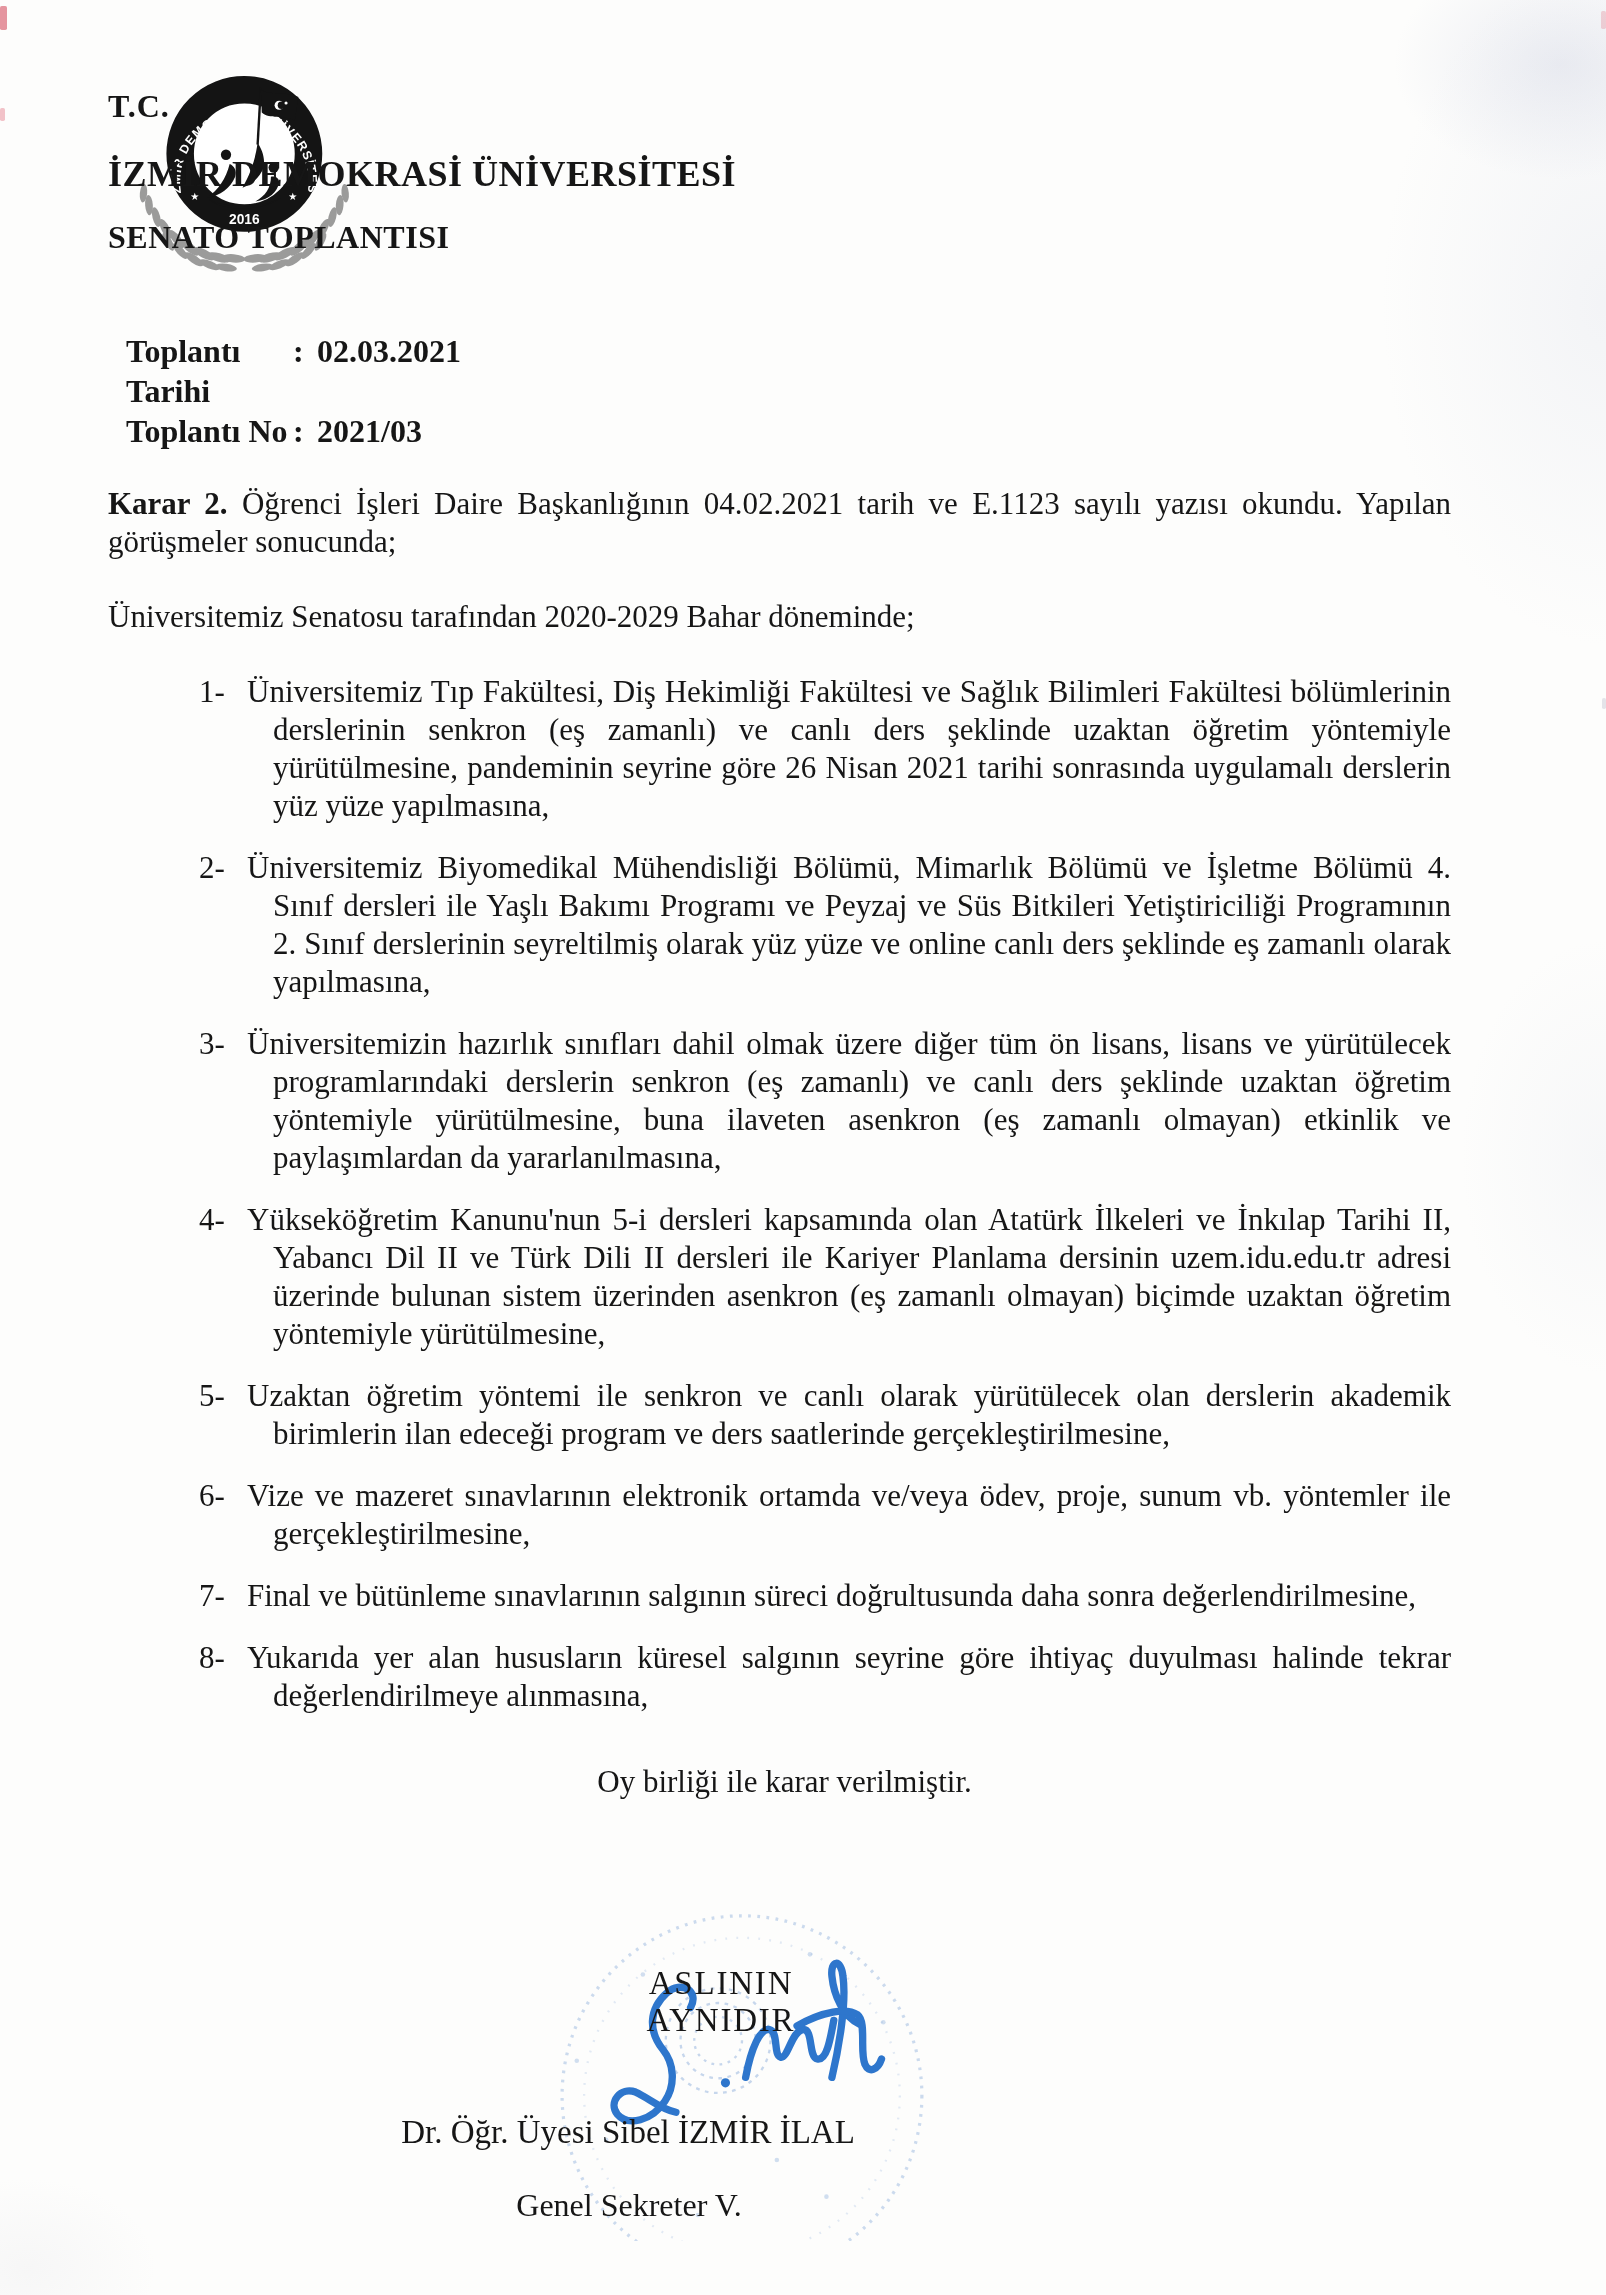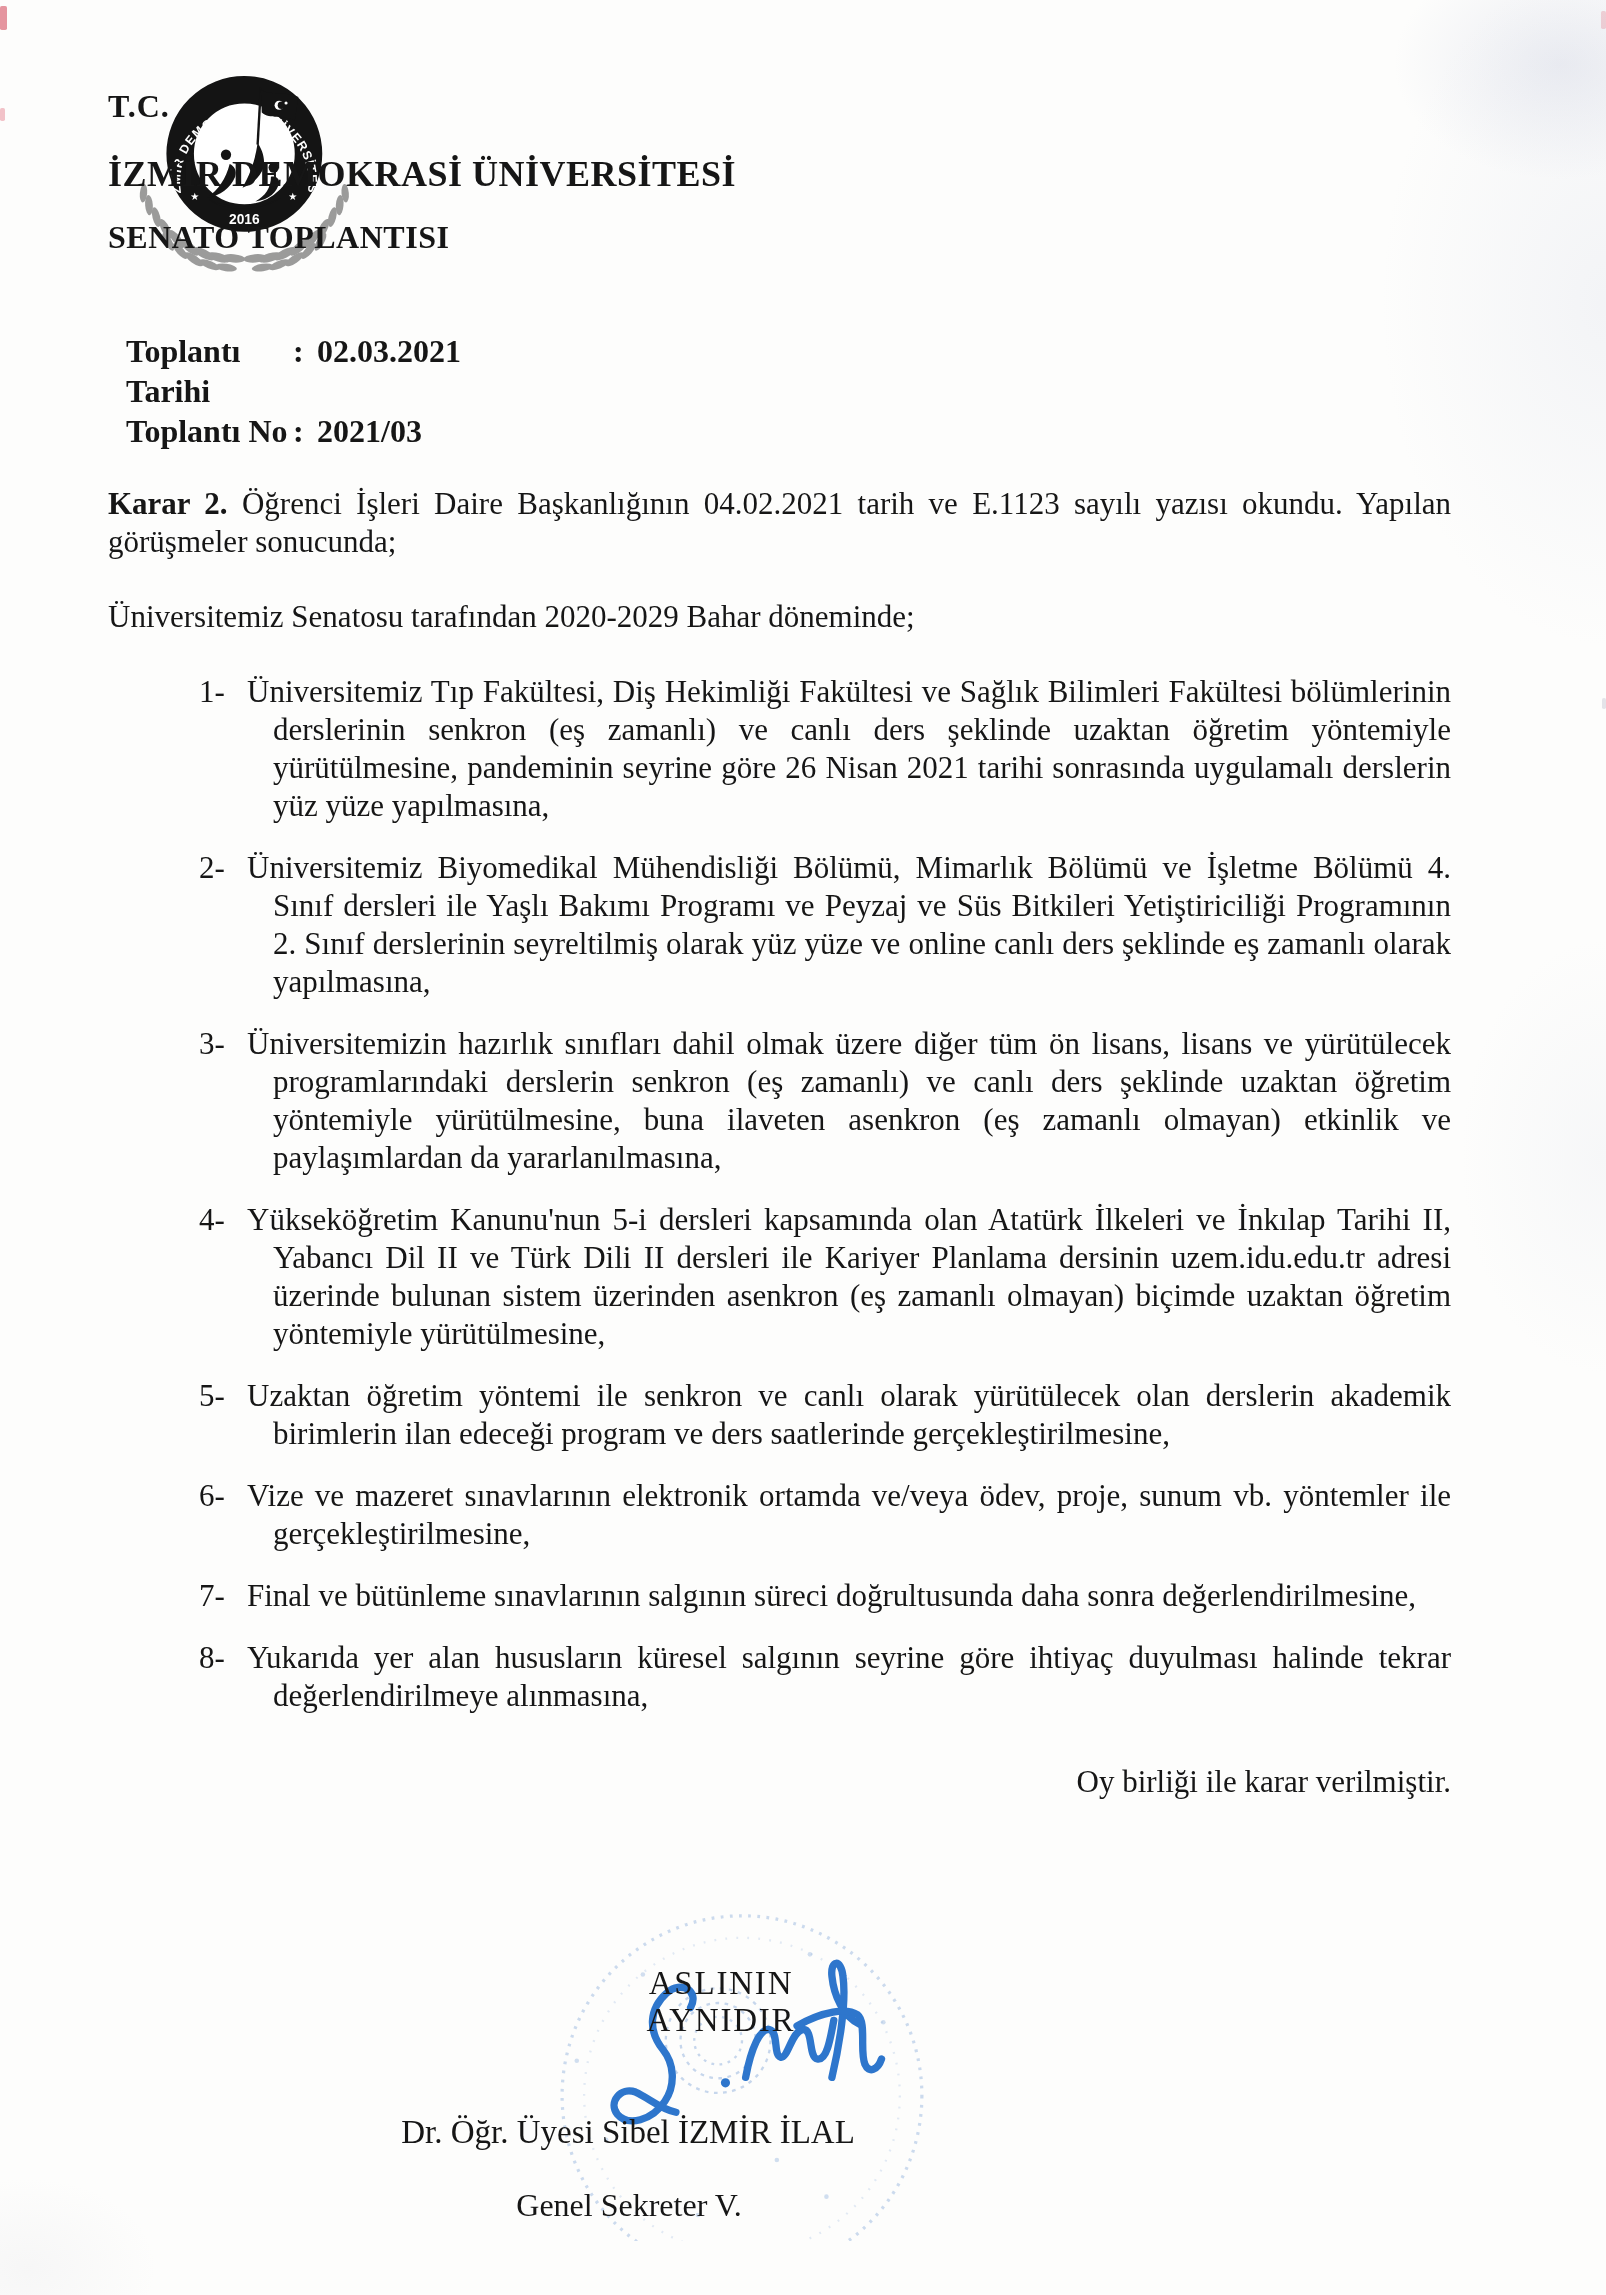--- a/index.html
+++ b/index.html
@@ -31,21 +31,21 @@
   .minfo .sep{width:24px;text-align:left;}
   
   .doc-body{position:absolute;left:108px;top:485px;width:1343px;font-size:31px;line-height:38px;}
   .para{text-align:justify;}
   .lead{margin:0 0 37px 0;}
   .lead b{font-weight:bold;}
   .intro{margin:0 0 37px 0;}
   .items{margin:0;}
   .item{position:relative;padding-left:165px;text-indent:-26px;text-align:justify;margin-bottom:24px;}
   .item .no{position:absolute;left:91px;top:0;width:55px;text-indent:0;}
-  .closing{margin-top:48px;text-align:right;margin-left:10px;}
+  .closing{margin-top:48px;text-align:center;margin-left:10px;}
   
   .aslinin{position:absolute;left:574px;top:1965px;width:294px;text-align:center;font-size:33px;letter-spacing:1.8px;}
   .signer-name{position:absolute;left:628px;top:2114px;transform:translateX(-50%);white-space:nowrap;font-size:33px;}
   .signer-title{position:absolute;left:629px;top:2187px;transform:translateX(-50%);white-space:nowrap;font-size:32px;}
   .sig-svg{position:absolute;left:496px;top:1910px;width:514px;height:331px;}
   
   .speck{position:absolute;border-radius:1.8px;}
   .speck.a{left:0;top:5.5px;width:7.3px;height:24px;background:rgba(205,45,65,0.5);}
   .speck.b{left:0;top:108px;width:4.6px;height:13px;background:rgba(220,70,90,0.32);}
   .speck.c{right:0;top:11px;width:5.5px;height:18.4px;background:rgba(225,90,110,0.25);}

